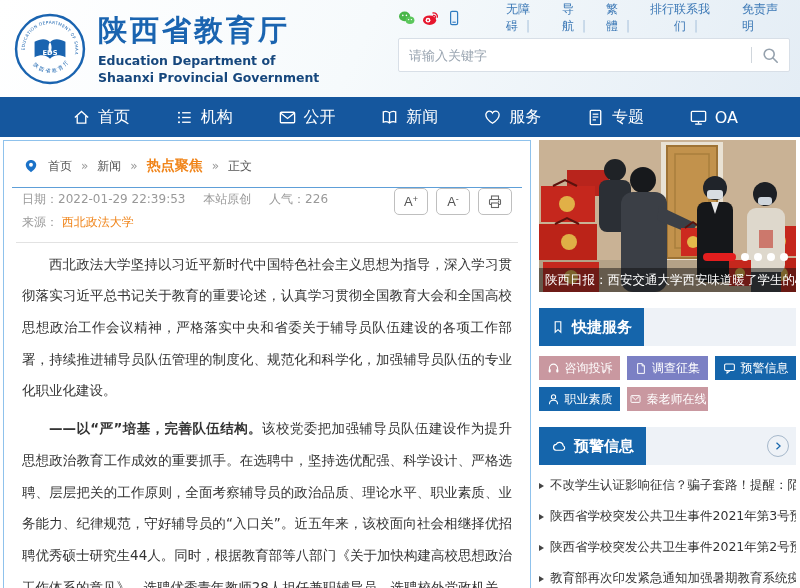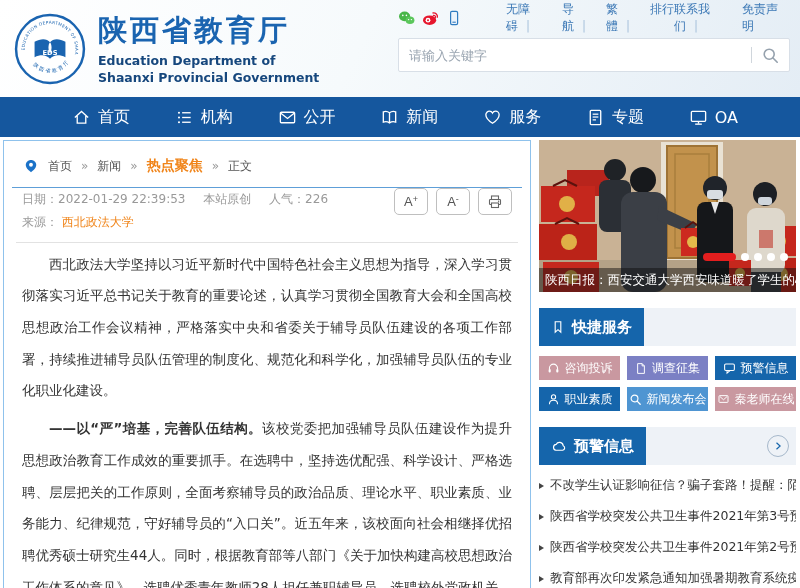--- a/index.html
+++ b/index.html
@@ -383,27 +383,20 @@
         </svg>
         <span>预警信息</span>
       </div>
       <div class="qs-btn qs-blue">
         <svg width="13" height="13" viewBox="0 0 16 16">
           <circle cx="8" cy="4.8" r="2.6" stroke="#fff" stroke-width="1.3" fill="none"></circle>
           <path d="M3 13.8 C3 10.6 5.2 9 8 9 C10.8 9 13 10.6 13 13.8" stroke="#fff" stroke-width="1.3" fill="none"></path>
         </svg>
         <span>职业素质</span>
       </div>
-      <div class="qs-btn qs-midblue">
-        <svg width="13" height="13" viewBox="0 0 16 16">
-          <circle cx="6.8" cy="6.8" r="4.2" stroke="#fff" stroke-width="1.4" fill="none"></circle>
-          <line x1="10" y1="10" x2="13.8" y2="13.8" stroke="#fff" stroke-width="1.6" stroke-linecap="round"></line>
-        </svg>
-        <span>新闻发布会</span>
-      </div>
       <div class="qs-btn qs-rose">
         <svg width="13" height="12" viewBox="0 0 16 16">
           <rect x="2" y="3.5" width="12" height="9" rx="1" stroke="#fff" stroke-width="1.3" fill="none"></rect>
           <path d="M3 4.5 L8 9 L13 4.5" stroke="#fff" stroke-width="1.3" fill="none"></path>
         </svg>
         <span>秦老师在线</span>
       </div>
     </div>
 
     <div class="section-header">

